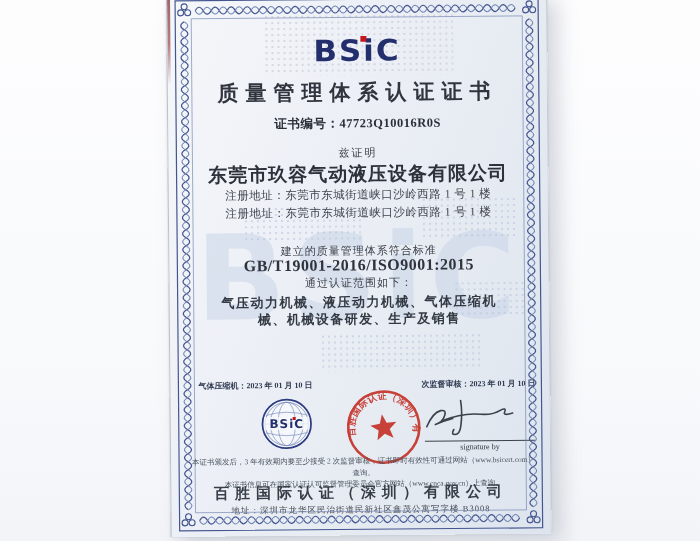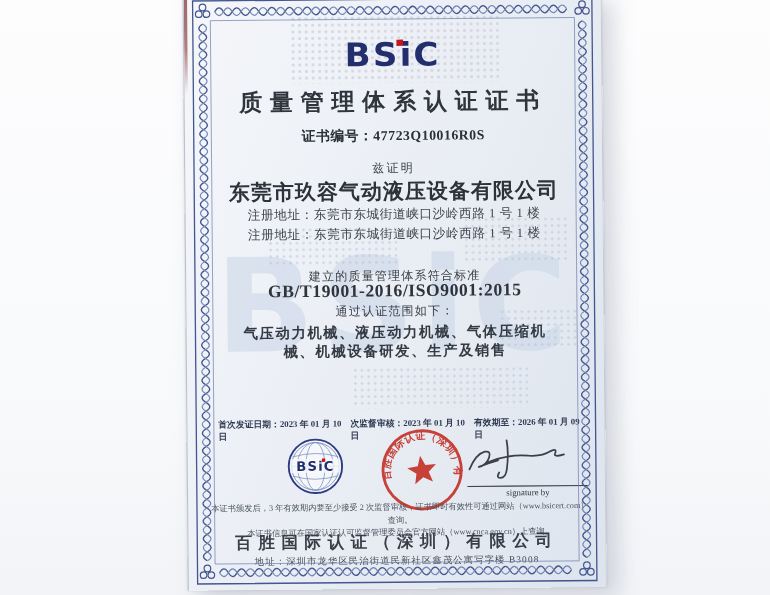--- a/index.html
+++ b/index.html
@@ -116,23 +116,22 @@
 
     <div class="blk stdintro">建立的质量管理体系符合标准</div>
     <div class="blk standard">GB/T19001-2016/ISO9001:2015</div>
     <div class="blk scopeintro">通过认证范围如下：</div>
     <div class="blk scope">
       <div>气压动力机械、液压动力机械、气体压缩机</div>
       <div>械、机械设备研发、生产及销售</div>
     </div>
 
     <div class="dates">
-      <div><span>首次发证日期：</span><span>2023 年 01 月 10 日</span></div>
+      <div><span>气体压缩机：</span><span>2023 年 01 月 10 日</span></div>
       <div><span>次监督审核：</span><span>2023 年 01 月 10 日</span></div>
-      <div><span>有效期至：</span><span>2026 年 01 月 09 日</span></div>
     </div>
 
     <div class="emblem">
       <svg width="52" height="52" viewBox="0 0 60 60">
         <circle cx="30" cy="30" r="28" fill="rgba(255,255,255,0.5)" stroke="#2c3b82" stroke-width="2"></circle>
         <circle cx="30" cy="30" r="25" fill="none" stroke="#56699f" stroke-width="0.7"></circle>
         <ellipse cx="30" cy="30" rx="10" ry="25" fill="none" stroke="#7b8fc4" stroke-width="0.8"></ellipse>
         <ellipse cx="30" cy="30" rx="19" ry="25" fill="none" stroke="#7b8fc4" stroke-width="0.8"></ellipse>
         <path d="M6 20 Q30 13 54 20 M5 30 L55 30 M6 40 Q30 47 54 40" fill="none" stroke="#7b8fc4" stroke-width="0.8"></path>
         <rect x="4" y="22" width="52" height="15" fill="rgba(246,248,251,0.78)"></rect>

